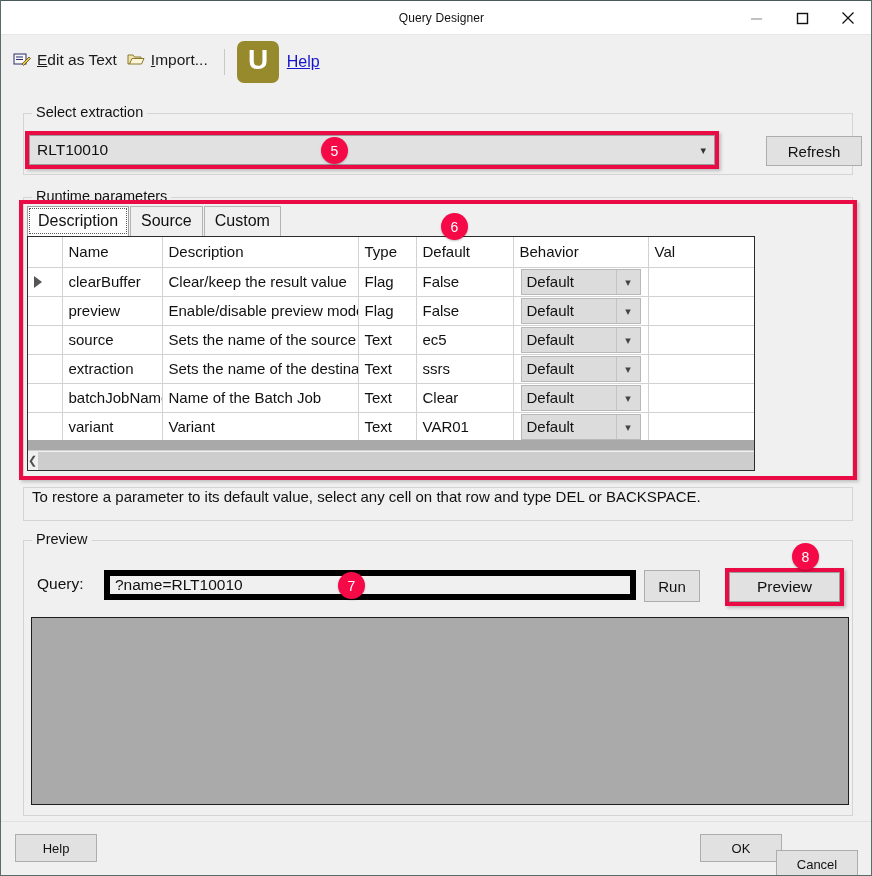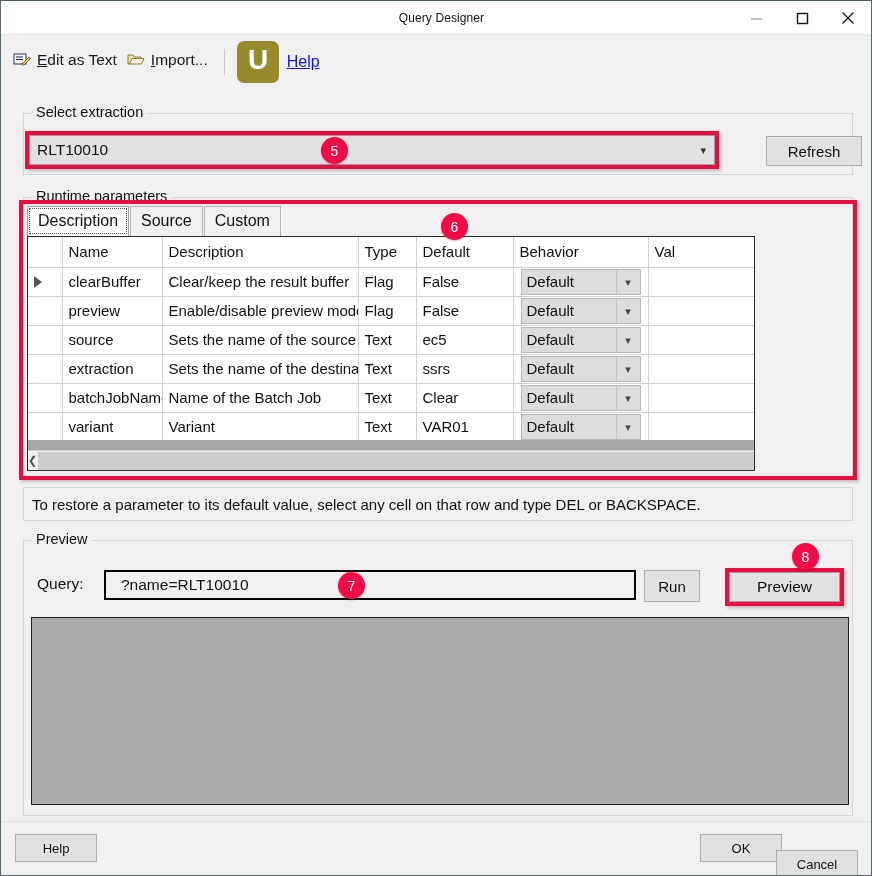--- a/index.html
+++ b/index.html
@@ -297,21 +297,21 @@
     width: 100%; height: 10px;
     background: #a9a9a9;
   }
 
   
   .hint-box {
     position: absolute;
     left: 22px; top: 487px;
     width: 830px; height: 34px;
     border: 1px solid #d4d4d4;
-    display: flex; align-items: center;
+    display: flex; 
     padding-left: 8px;
     font-size: 15px;
     color: #111;
   }
 
   
   #grp-preview {
     left: 22px; top: 540px;
     width: 830px; height: 276px;
   }
@@ -319,23 +319,23 @@
     position: absolute;
     left: 36px; top: 575px;
     font-size: 15.5px;
     color: #111;
   }
   .qinput {
     position: absolute;
     left: 103px; top: 570px;
     width: 532px; height: 30px;
     background: #f0f0f0;
-    border: 2px solid #000000;
+    border: 6px solid #000000;
     display: flex; align-items: center;
-    padding-left: 15px;
+    padding-left: 5px;
     font-size: 15.5px;
     color: #111;
   }
   #btn-run {
     position: absolute;
     left: 643px; top: 570px;
     width: 56px; height: 32px;
   }
   .preview-hl {
     position: absolute;
@@ -505,21 +505,21 @@
         <th>Default</th>
         <th>Behavior</th>
         <th>Val</th>
       </tr>
     </thead>
     <tbody>
 
       <tr>
         <td class="sel-cell"><span class="rowarrow"></span></td>
         <td class="name-sel">clearBuffer</td>
-        <td>Clear/keep the result buffer</td>
+        <td>Clear/keep the result value</td>
         <td>Flag</td>
         <td>False</td>
         <td class="behavior-cell">
           <div class="beh-inner">
             <span>Default</span>
             <span class="cap">▾</span>
           </div>
         </td>
         <td></td>
       </tr>

